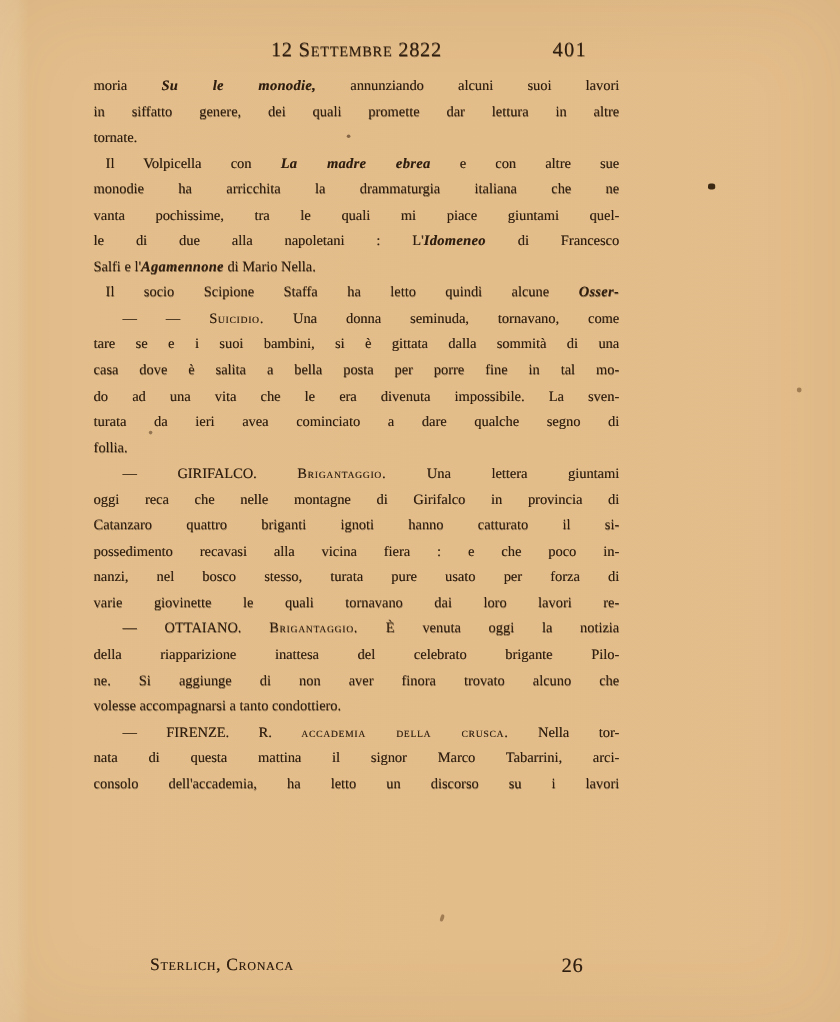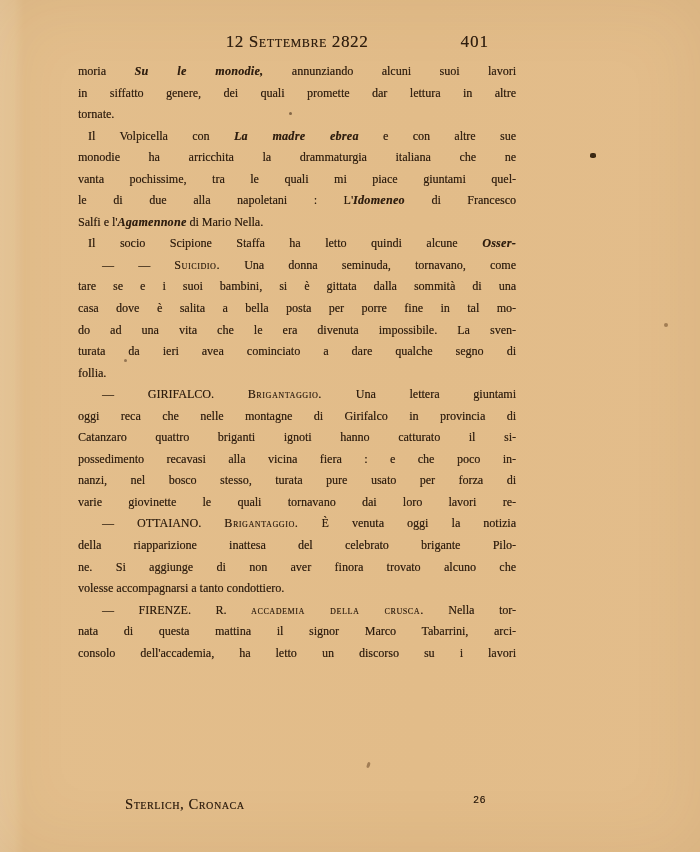--- a/index.html
+++ b/index.html
@@ -32,21 +32,21 @@
   .line.last{text-align-last:left;}
   .line.indent-sm{padding-left:10px;}
   .line.indent-lg{padding-left:24px;}
   .seg{white-space:normal;}
   .seg-i{font-style:italic;font-weight:bold;letter-spacing:0.3px;}
   .seg-sc{font-variant:small-caps;letter-spacing:0.6px;}
 
   
   .footer{position:absolute;left:86px;top:755px;width:438px;height:22px;font-size:14.5px;margin-top:40px;}
   .footer .signature{position:absolute;left:39px;top:1px;letter-spacing:0.8px;}
-  .footer .sheetnum{position:absolute;right:38px;top:0;font-size:10px;letter-spacing:0.5px;font-family:Liberation Mono, monospace;}
+  .footer .sheetnum{position:absolute;right:38px;top:0;font-size:17px;letter-spacing:0.5px;}
 
   
   .speck{position:absolute;border-radius:50%;}
   .speck-1{left:590px;top:153px;width:6px;height:5px;background:#3b2914;border-radius:35%;}
   .speck-2{left:664px;top:323px;width:4px;height:4px;background:rgba(110,75,40,0.55);}
   .speck-3{left:289px;top:112px;width:3px;height:3px;background:rgba(70,45,25,0.6);}
   .speck-4{left:124px;top:359px;width:3px;height:3px;background:rgba(70,45,25,0.5);}
   .speck-5{left:367px;top:762px;width:3px;height:6px;background:rgba(95,62,32,0.5);transform:rotate(18deg);border-radius:40% 60% 60% 40%;}
 </style>
 </head>

